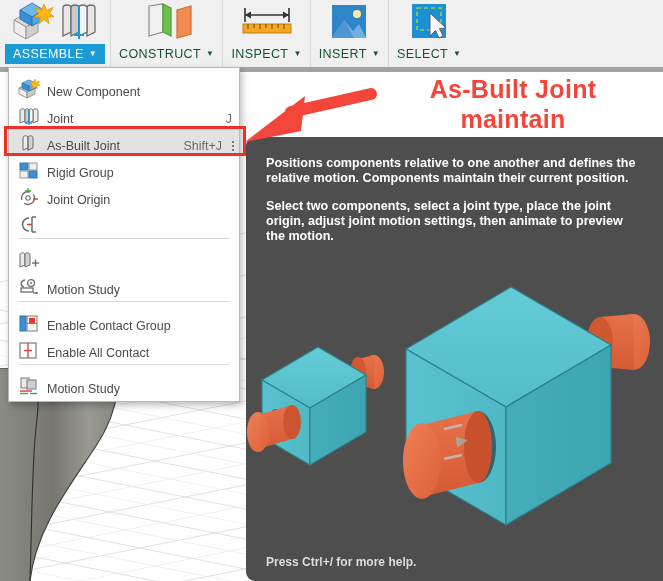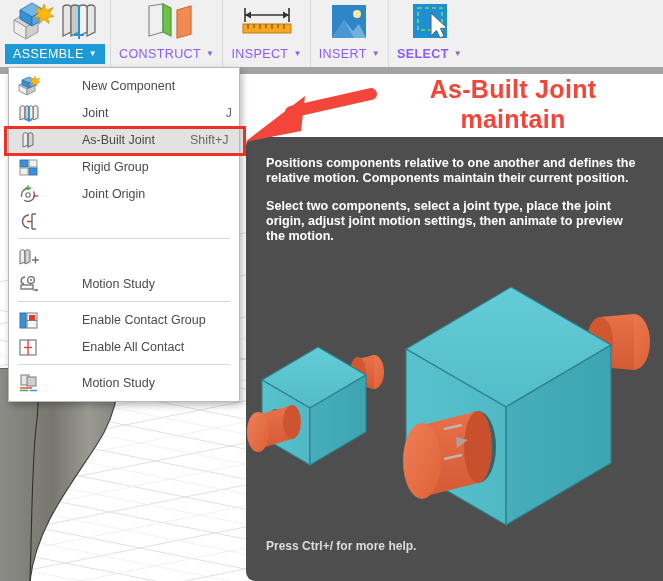--- a/index.html
+++ b/index.html
@@ -10,47 +10,47 @@
   }
 
   
   #viewport{position:absolute;left:0;top:0;width:663px;height:581px;background:#ffffff;}
   .grid-layer{position:absolute;left:0;top:0;width:663px;height:581px;}
   .gray-solid{position:absolute;}
 
   
   #toolbar{
     position:absolute;left:0;top:0;width:663px;height:67px;
-    background:#f0f0f0;border-bottom:7px solid #a3a3a3;
+    background:#f0f0f0;border-bottom:5px solid #a3a3a3;
     display:flex;align-items:flex-start;
   }
   .tb-group{
     height:67px;box-sizing:border-box;
     display:flex;flex-direction:column;align-items:center;justify-content:flex-start;
     border-right:1px solid #d8d8d8;position:relative;
   }
   .tb-icons{height:44px;display:flex;align-items:center;justify-content:center;gap:4px;padding:0 10px;}
   .tb-label{
-    font-size:12.5px;color:#8b5cf6;letter-spacing:.4px;
+    font-size:12.5px;color:#14532d;letter-spacing:.4px;
     padding:2px 8px 3px 8px;white-space:nowrap;display:flex;align-items:center;gap:5px;
     height:20px;box-sizing:border-box;
   }
   .tb-label.active{background:#1c9ad6;color:#ffffff;}
   .caret{font-size:8px;line-height:1;}
 
   
   #menu{
     position:absolute;left:8px;top:67px;width:232px;
     background:#ffffff;border:1px solid #b9b9b9;
     box-shadow:2px 3px 7px rgba(0,0,0,.28);
     padding:4px 0 5px 0;box-sizing:border-box;z-index:40;
   }
   .mi{
-    position:relative;height:27px;display:flex;align-items:center;
-    padding:0 1px 0 9px;box-sizing:border-box;cursor:default;gap:35px;
+    position:relative;height:27px;display:flex;align-items:flex-end;
+    padding:0 1px 0 9px;box-sizing:border-box;cursor:default;
   }
   .mi.sel{background:#e2e2e2;}
   .mi-ico{width:22px;height:20px;flex:0 0 22px;margin-right:7px;position:relative;}
   .mi-label{font-size:12.5px;color:#4a4a4a;flex:1 1 auto;white-space:nowrap;}
   .mi-key{font-size:12.5px;color:#6a6a6a;margin-right:6px;white-space:nowrap;}
   .mi-dots{width:10px;text-align:center;color:#555;font-size:12px;line-height:10px;letter-spacing:0;}
   .mi-dots i{display:block;width:2.5px;height:2.5px;border-radius:50%;background:#555;margin:1.6px auto;}
   .msep{height:1px;background:#d9d9d9;margin:4px 9px;}
 
   
@@ -63,21 +63,21 @@
   #tooltip{
     position:absolute;left:246px;top:137px;width:417px;height:444px;
     background:#4e4e4e;border-radius:9px 0 0 9px;z-index:30;overflow:hidden;
   }
   #tt-text{padding:19px 20px 0 20px;}
   #tt-text p{
     margin:0 0 13px 0;color:#ffffff;font-size:12.6px;font-weight:bold;line-height:15px;
   }
   #tt-img{position:absolute;left:0;top:140px;width:417px;height:270px;}
   #tt-foot{
-    position:absolute;left:20px;bottom:28px;color:#dcdcdc;font-size:12px;font-weight:bold;
+    position:absolute;left:20px;bottom:12px;color:#dcdcdc;font-size:12px;font-weight:bold;
   }
 
   
   #annot-text{
     position:absolute;left:378px;top:74px;width:270px;z-index:70;
     text-align:center;font-size:25px;font-weight:bold;color:#f4453a;
     line-height:30px;letter-spacing:.3px;
     text-shadow:
       0 0 3px #fff, 0 0 3px #fff, 0 0 3px #fff, 0 0 3px #fff,
       1px 1px 2px #fff, -1px -1px 2px #fff, 1px -1px 2px #fff, -1px 1px 2px #fff;
@@ -244,21 +244,21 @@
         <polygon points="9,36 21,18 30,29 36,22 43,36" fill="#6fb2e0"></polygon>
         <polygon points="9,36 21,18 31,36" fill="#4d96d2"></polygon>
       </svg>
     </div>
     <div class="tb-label">
       <span>INSERT</span>
       <span class="caret">▼</span>
     </div>
   </div>
 
-  <div class="tb-group" style="border-right:none;font-weight:bold;">
+  <div class="tb-group" style="border-right:none;">
     <div class="tb-icons">
       <svg width="52" height="40" viewBox="0 0 52 40">
         <rect x="9" y="2" width="34" height="34" fill="#1c90d4"></rect>
         <rect x="14" y="6" width="24" height="22" fill="none" stroke="#8fd14f" stroke-width="1.6" stroke-dasharray="4,3"></rect>
         <polygon points="27,11 27,34 32.5,28.5 36,36 40,34 36.5,26.5 43,26" fill="#ffffff" stroke="#5b5b5b" stroke-width="1"></polygon>
       </svg>
     </div>
     <div class="tb-label">
       <span>SELECT</span>
       <span class="caret">▼</span>

